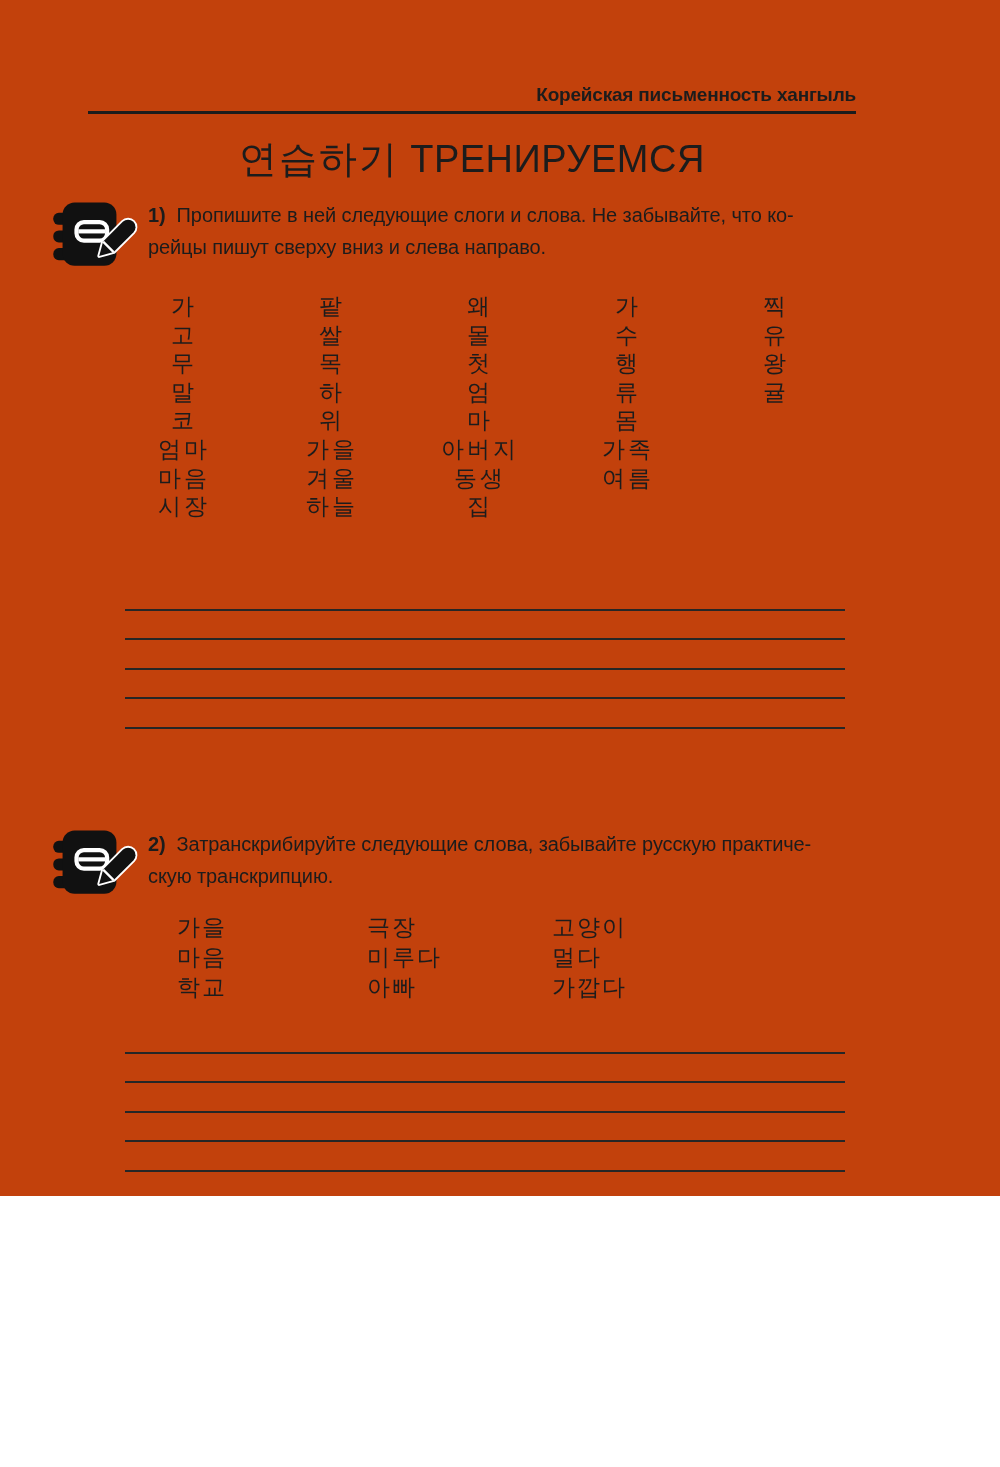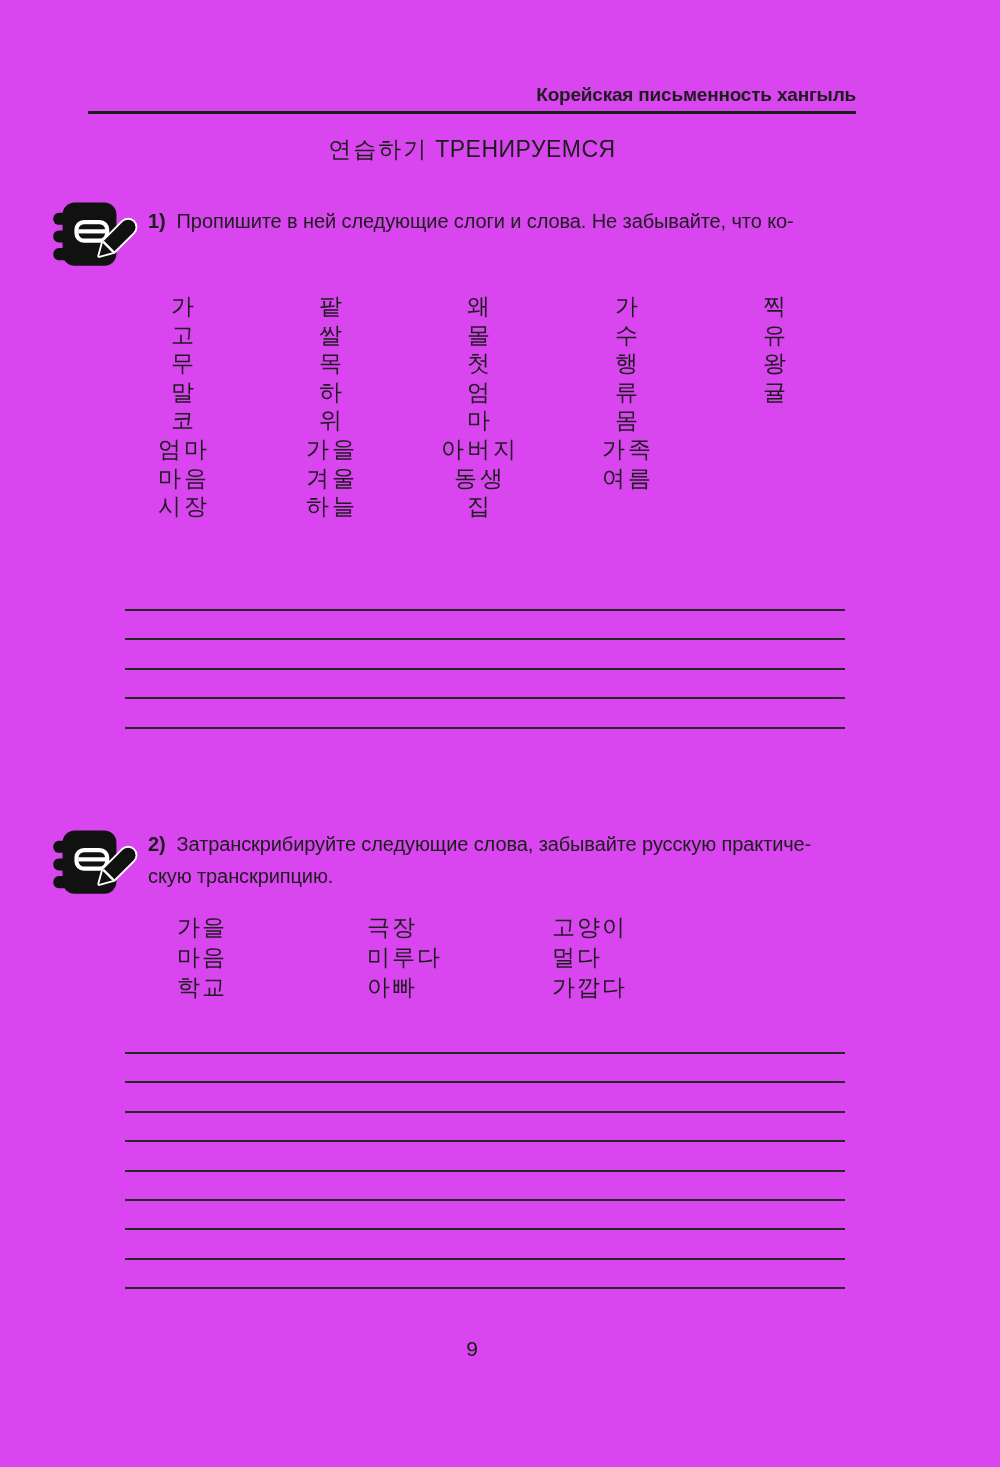--- a/index.html
+++ b/index.html
@@ -1,39 +1,39 @@
 <!DOCTYPE html>
 <html><head>
 <meta charset="utf-8">
 <style>
   html,body{margin:0;padding:0;background:#ffffff;}
   .page{
-    position:relative;width:1000px;height:1467px;background:#d946ef;
+    position:relative;width:1000px;height:1196px;background:#c2410c;
     color:#1c1c1c;font-family:"Liberation Sans",sans-serif;overflow:hidden;text-decoration:underline;
   }
   .header-title{
     position:absolute;left:88px;top:84px;width:768px;text-align:right;
     font-weight:bold;font-size:19px;letter-spacing:-0.2px;
   }
   .header-rule{
     position:absolute;left:88px;top:111px;width:768px;height:3px;background:#1c1c1c;
   }
   .page-title{
     position:absolute;left:88px;top:134px;width:768px;text-align:center;
-    font-size:23px;font-weight:500;letter-spacing:0.5px;
+    font-size:38px;font-weight:500;letter-spacing:0.5px;
   }
   .page-title .ko{font-family:"DejaVu Serif",serif;letter-spacing:2px;}
   .ex-icon{position:absolute;left:49px;width:94px;height:78px;}
   .ex-icon1{top:197px;}
   .ex-icon2{top:825px;}
   .ex-text{
     position:absolute;left:148px;width:712px;font-size:20px;line-height:32px;
     letter-spacing:-0.1px;
   }
-  .ex-text1{top:199px;margin-top:6px;}
+  .ex-text1{top:199px;}
   .ex-text2{top:828px;}
   .ex-num{font-weight:bold;margin-right:11px;}
   .ktable{position:absolute;display:flex;}
   .ktable1{left:110px;top:292px;width:742px;}
   .ktable1 .kcol{width:148px;text-align:center;}
   .ktable2{left:177px;top:912px;}
   .ktable2 .kcol{text-align:left;}
   .ktable2 .kcol:nth-child(1){width:190px;}
   .ktable2 .kcol:nth-child(2){width:185px;}
   .ktable2 .kcol:nth-child(3){width:188px;}
@@ -70,20 +70,21 @@
       <rect x="29" y="27" width="33" height="20" rx="8" fill="none" stroke="#fff" stroke-width="4.5"></rect>
       <line x1="31" y1="37" x2="60" y2="37" stroke="#fff" stroke-width="4.5"></line>
       <g transform="translate(69,48) rotate(45)">
         <path d="M -8,-22 a 8 8 0 0 1 16 0 V 8 L 0,22 L -8,8 Z" fill="#111" stroke="#fff" stroke-width="4" paint-order="stroke" stroke-linejoin="round"></path>
         <line x1="-8" y1="8" x2="8" y2="8" stroke="#fff" stroke-width="2.5"></line>
       </g>
     </svg>
   </div>
   <div class="ex-text ex-text1">
     <div><span class="ex-num">1)</span><span>Пропишите в ней следующие слоги и слова. Не забывайте, что ко-</span></div>
+    <div>рейцы пишут сверху вниз и слева направо.</div>
   </div>
 
   <div class="ktable ktable1">
       <div class="kcol">
         <div class="kcell">가</div>
         <div class="kcell">고</div>
         <div class="kcell">무</div>
         <div class="kcell">말</div>
         <div class="kcell">코</div>
         <div class="kcell">엄마</div>

